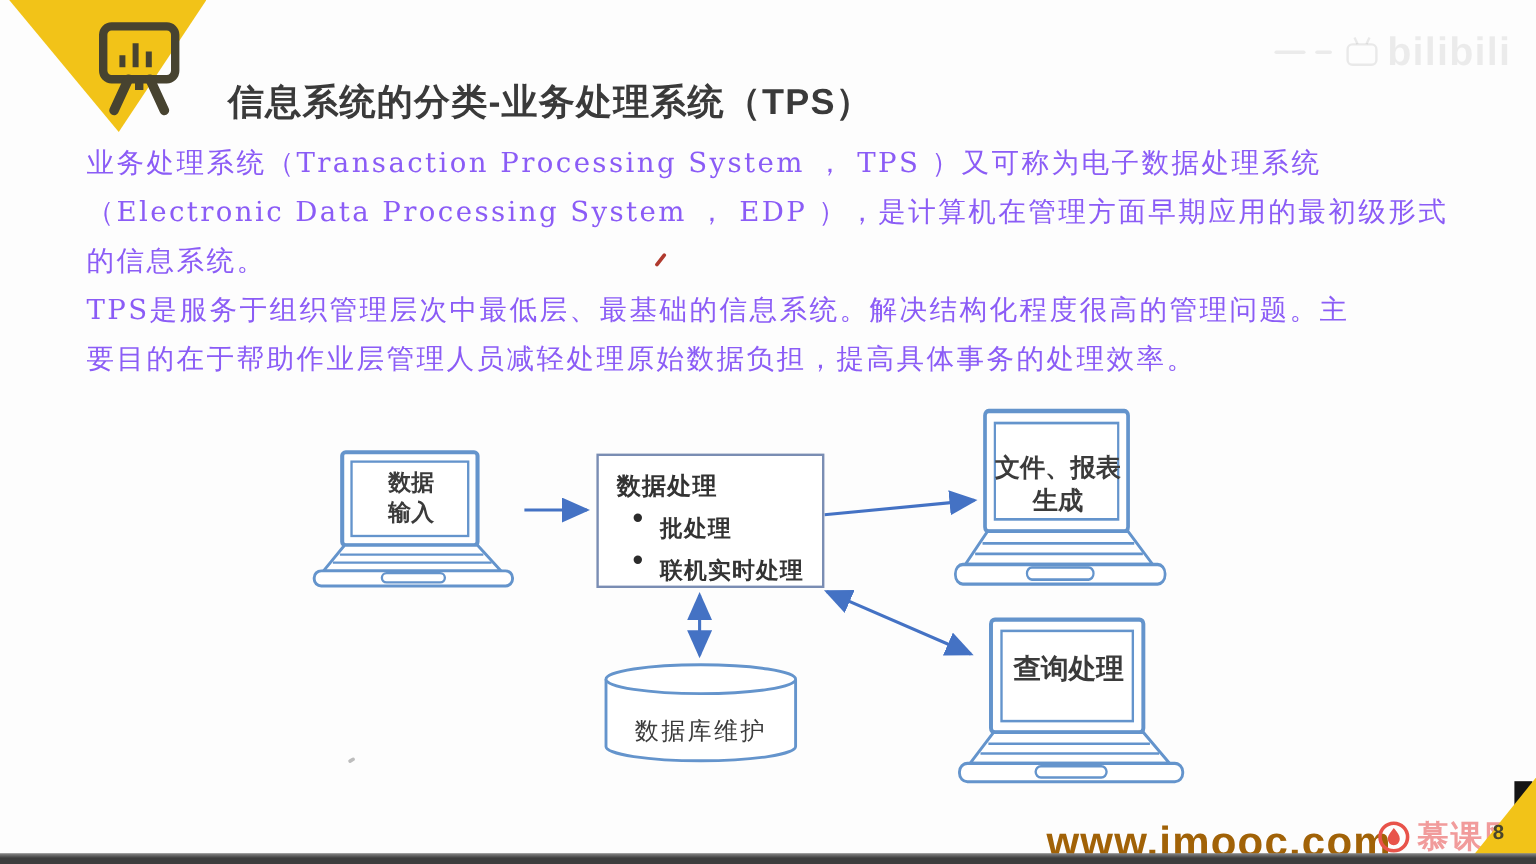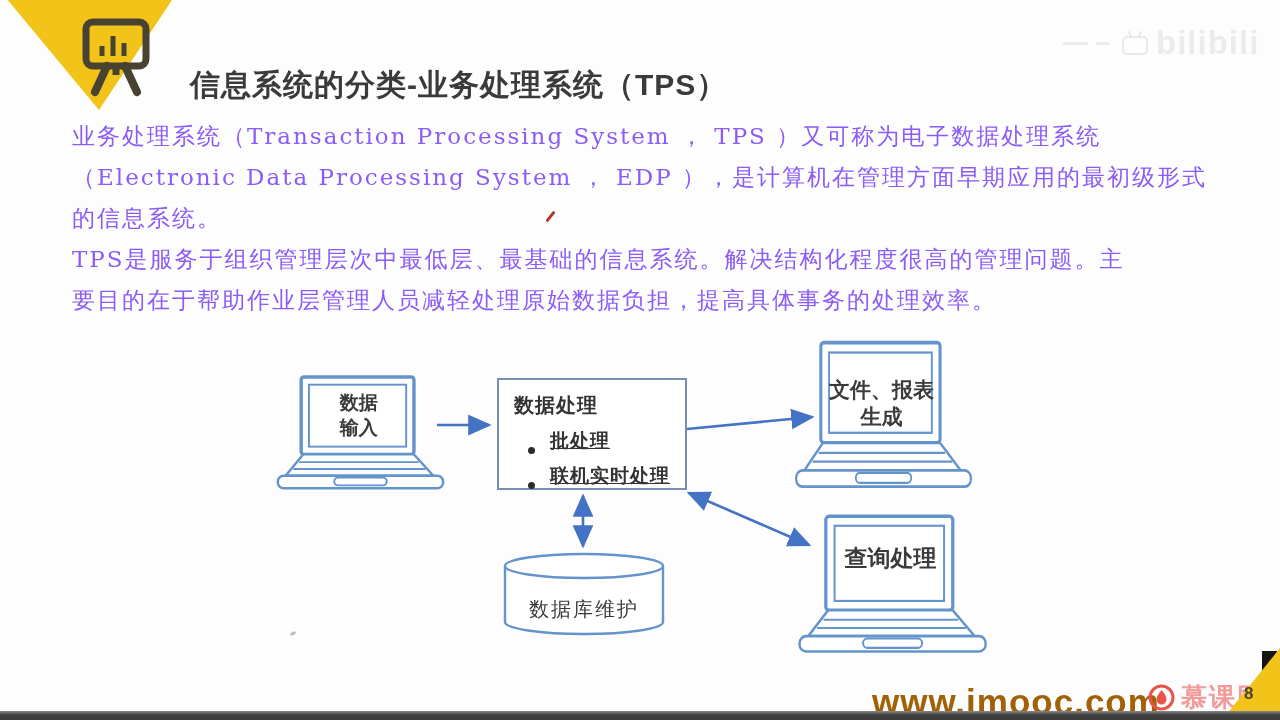--- a/index.html
+++ b/index.html
@@ -67,21 +67,21 @@
     font-family:"DejaVu Serif","Liberation Serif",serif;
     font-weight:bold; color:#3b3b3b; text-align:center; line-height:1.3;
   }
   .process-box {
     position:absolute; left:257px; top:48px; width:190px; height:112px;
     border:2px solid #7a8db3; background:#fff;
     font-family:"DejaVu Serif","Liberation Serif",serif;
     color:#333; padding:12px 0 0 15px;
   }
   .process-title { font-size:20px; font-weight:bold; letter-spacing:1px; }
-  .bullet-row { display:flex; align-items:flex-end; margin:9px 0 0 14px;text-decoration:underline; }
+  .bullet-row { display:flex; align-items:flex-start; margin:9px 0 0 14px; }
   .bullet-dot { width:7px; height:7px; border-radius:50%; background:#2b2b2b; margin-right:15px; flex:none; }
   .bullet-text { font-size:19px; font-weight:bold; letter-spacing:1px; white-space:nowrap; }
   .cylinder-label {
     position:absolute; left:0; bottom:13px; width:100%; text-align:center;
     font-family:"DejaVu Serif","Liberation Serif",serif;
     font-size:20px; font-weight:normal; color:#3b3b3b; letter-spacing:2px;
   }
   .arrows { position:absolute; left:0; top:0; }
 
   
@@ -157,21 +157,21 @@
       </marker>
     </defs>
     <g stroke="#4472c4" stroke-width="2.6" fill="none">
       <line x1="197" y1="95" x2="249" y2="95" marker-end="url(#ah)"></line>
       <line x1="447" y1="99" x2="572" y2="87" marker-end="url(#ah)"></line>
       <line x1="449" y1="163" x2="569" y2="215" marker-start="url(#ahr)" marker-end="url(#ah)"></line>
       <line x1="343" y1="166" x2="343" y2="216" marker-start="url(#ahr)" marker-end="url(#ah)"></line>
     </g>
   </svg>
 
-  <div class="dg-node" style="left:32px; top:45px; width:175px; height:122px;">
+  <div class="dg-node" style="left:16px; top:45px; width:175px; height:122px;">
     <svg width="175" height="122" viewBox="0 0 180 126" preserveAspectRatio="none">
       <g stroke="#6494cc" fill="#ffffff">
         <rect x="30" y="2" width="116" height="80" rx="3" stroke-width="3.5"></rect>
         <rect x="38" y="10" width="100" height="64" stroke-width="2"></rect>
         <polygon points="14,104 32,82 146,82 166,104" stroke-width="2.5"></polygon>
         <line x1="28" y1="90" x2="151" y2="90" stroke-width="2"></line>
         <line x1="22" y1="97" x2="158" y2="97" stroke-width="2"></line>
         <rect x="6" y="104" width="170" height="13" rx="6" stroke-width="2.5"></rect>
         <rect x="64" y="106" width="54" height="8" rx="4" stroke-width="2"></rect>
       </g>

